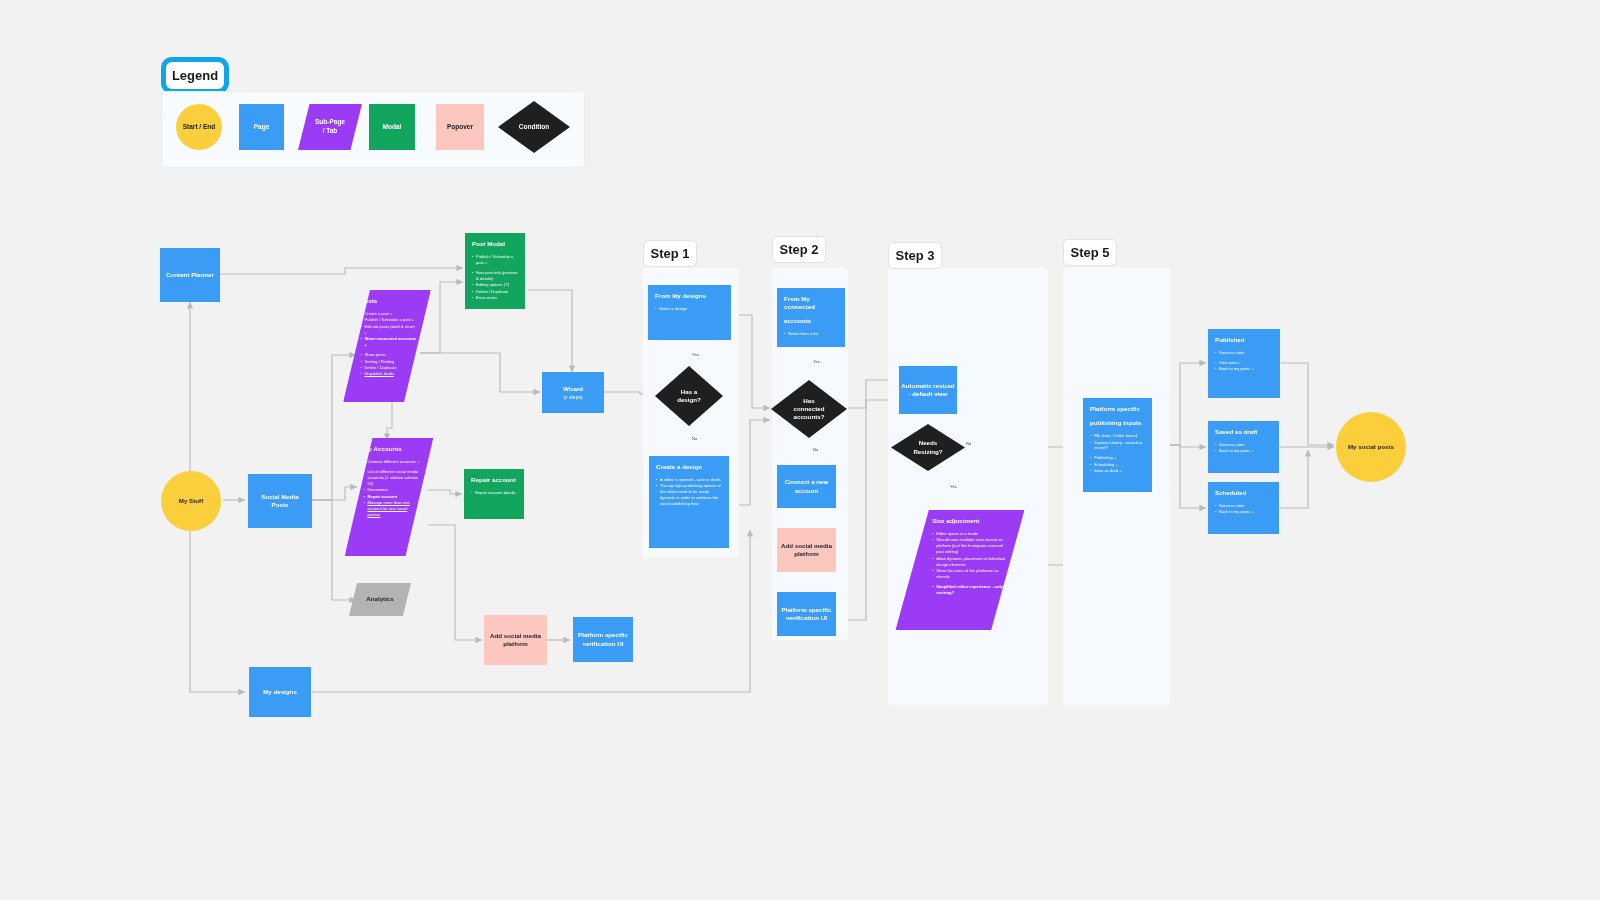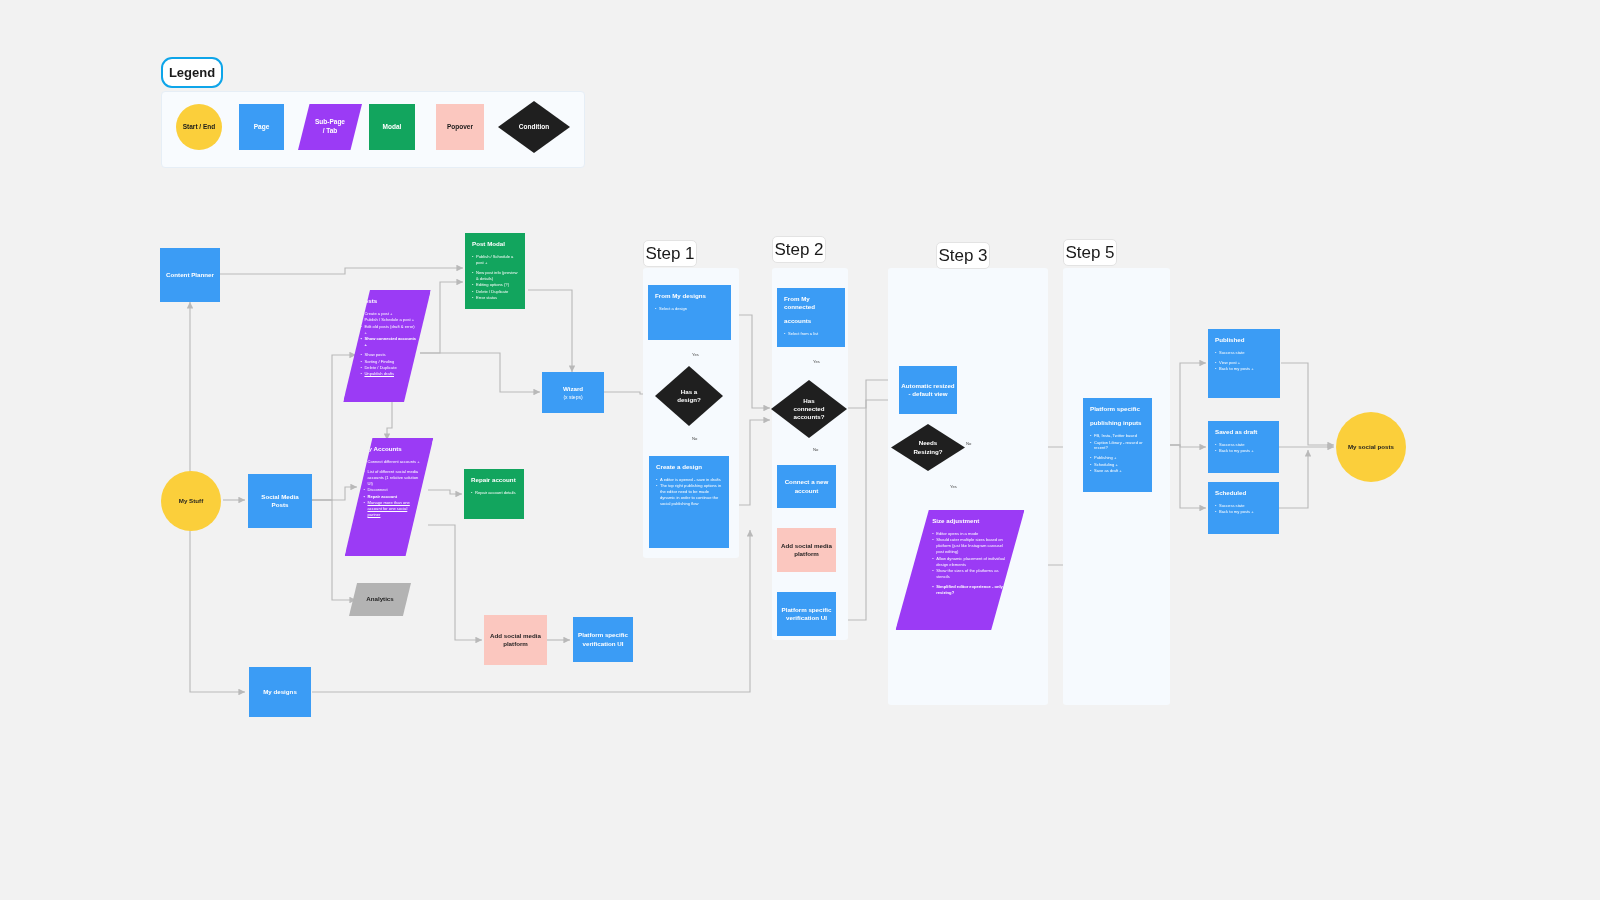--- a/index.html
+++ b/index.html
@@ -30,21 +30,21 @@
   .node {
     position: absolute;
     box-sizing: border-box;
   }
   
   .legend-title {
     position: absolute;
     left: 161px; top: 57px;
     width: 58px; height: 27px;
     background: #ffffff;
-    border: 2px solid #0ea5e9;
+    border: 5px solid #0ea5e9;
     border-radius: 11px;
     display: flex; align-items: center; justify-content: center;
     font-size: 13px; font-weight: bold; color: #1a1a1a;
   }
   .legend-box {
     position: absolute;
     left: 161px; top: 91px;
     width: 422px; height: 75px;
     background: #f8fbfe;
     border: 1px solid #e6eef6;
@@ -67,21 +67,21 @@
     position: absolute;
     background: #f6fafe;
     border-radius: 3px;
   }
   .step-chip {
     position: absolute;
     background: #ffffff;
     border: 1px solid #e3e3e3;
     border-radius: 5px;
     display: flex; align-items: center; justify-content: center;
-    font-size: 17px; font-weight: normal; color: #1a1a1a;
+    font-size: 13px; font-weight: bold; color: #1a1a1a;
     height: 25px;
   }
 
   
   .n-page   { background: #3b9cf5; color: #fff; }
   .n-modal  { background: #12a55e; color: #fff; }
   .n-pop    { background: #fbc7bf; color: #1f1f1f; }
   .n-sub    { background: #9b3bf5; color: #fff;
               clip-path: polygon(13% 0, 100% 0, 87% 100%, 0 100%); }
   .n-gray   { background: #b3b3b3; color: #1f1f1f;
@@ -225,21 +225,21 @@
   <div class="lg-item lg-pop">Popover</div>
   <div class="lg-item lg-cond">Condition</div>
 
   <div class="lane" style="left:643px; top:268px; width:96px; height:290px;"></div>
   <div class="lane" style="left:772px; top:268px; width:76px; height:372px;"></div>
   <div class="lane" style="left:888px; top:268px; width:160px; height:437px;"></div>
   <div class="lane" style="left:1063px; top:268px; width:107px; height:437px;"></div>
 
   <div class="step-chip" style="left:643px; top:240px; width:52px;">Step 1</div>
   <div class="step-chip" style="left:772px; top:236px; width:52px;">Step 2</div>
-  <div class="step-chip" style="left:888px; top:242px; width:52px;margin-left:48px;">Step 3</div>
+  <div class="step-chip" style="left:888px; top:242px; width:52px;">Step 3</div>
   <div class="step-chip" style="left:1063px; top:239px; width:52px;">Step 5</div>
 
   <div class="node n-page centered" style="left:160px; top:248px; width:60px; height:54px;">
     <span class="n-title">Content Planner</span>
   </div>
 
   <div class="node n-start centered" style="left:161px; top:471px; width:60px; height:60px;">
     <span class="n-title">My Stuff</span>
   </div>
 

